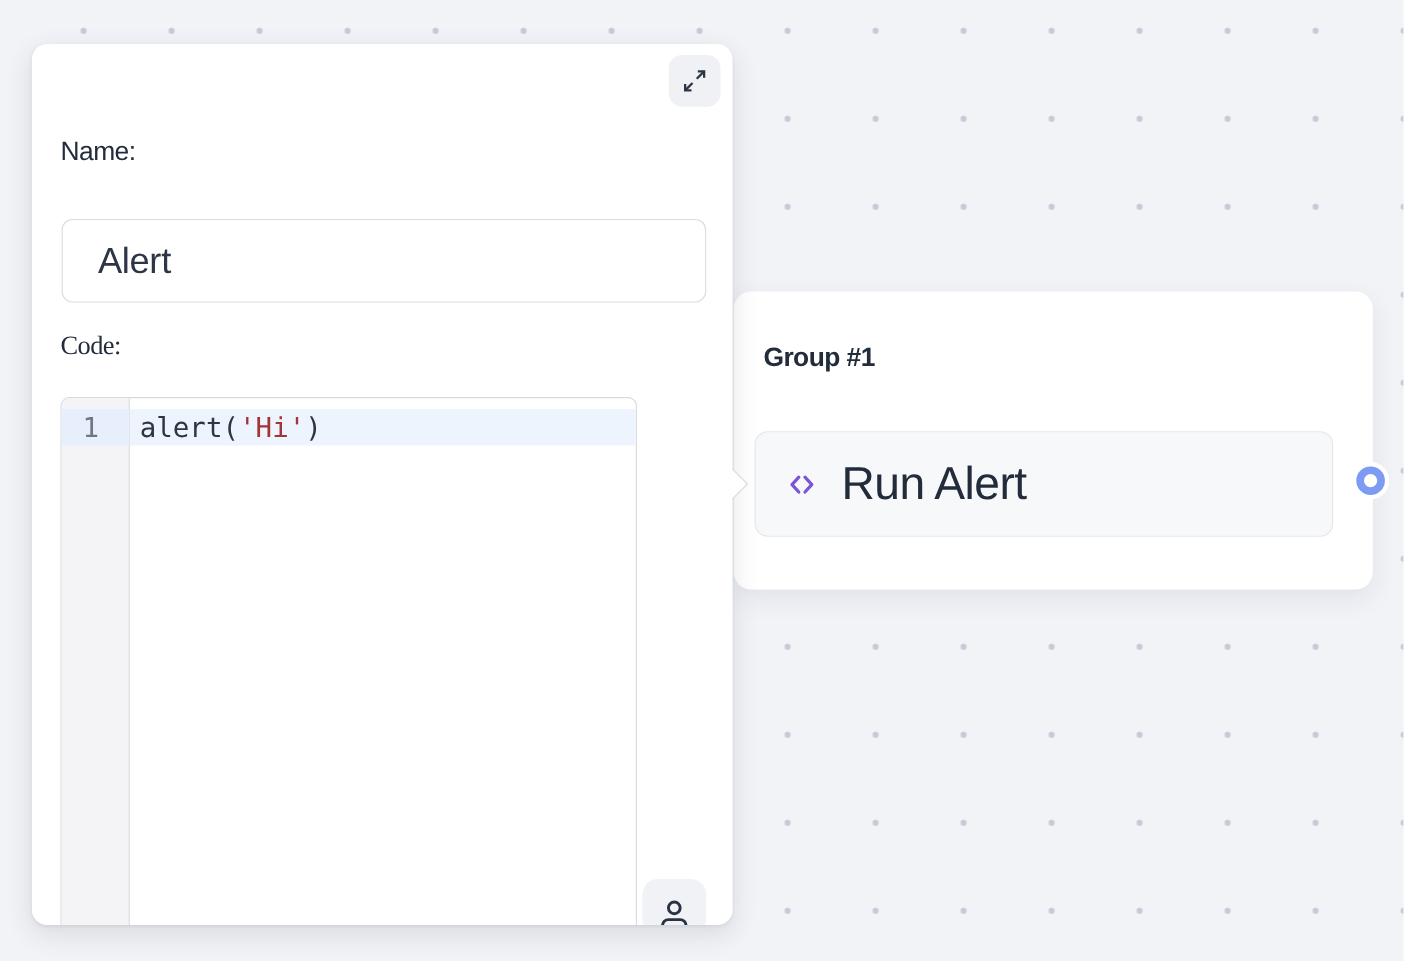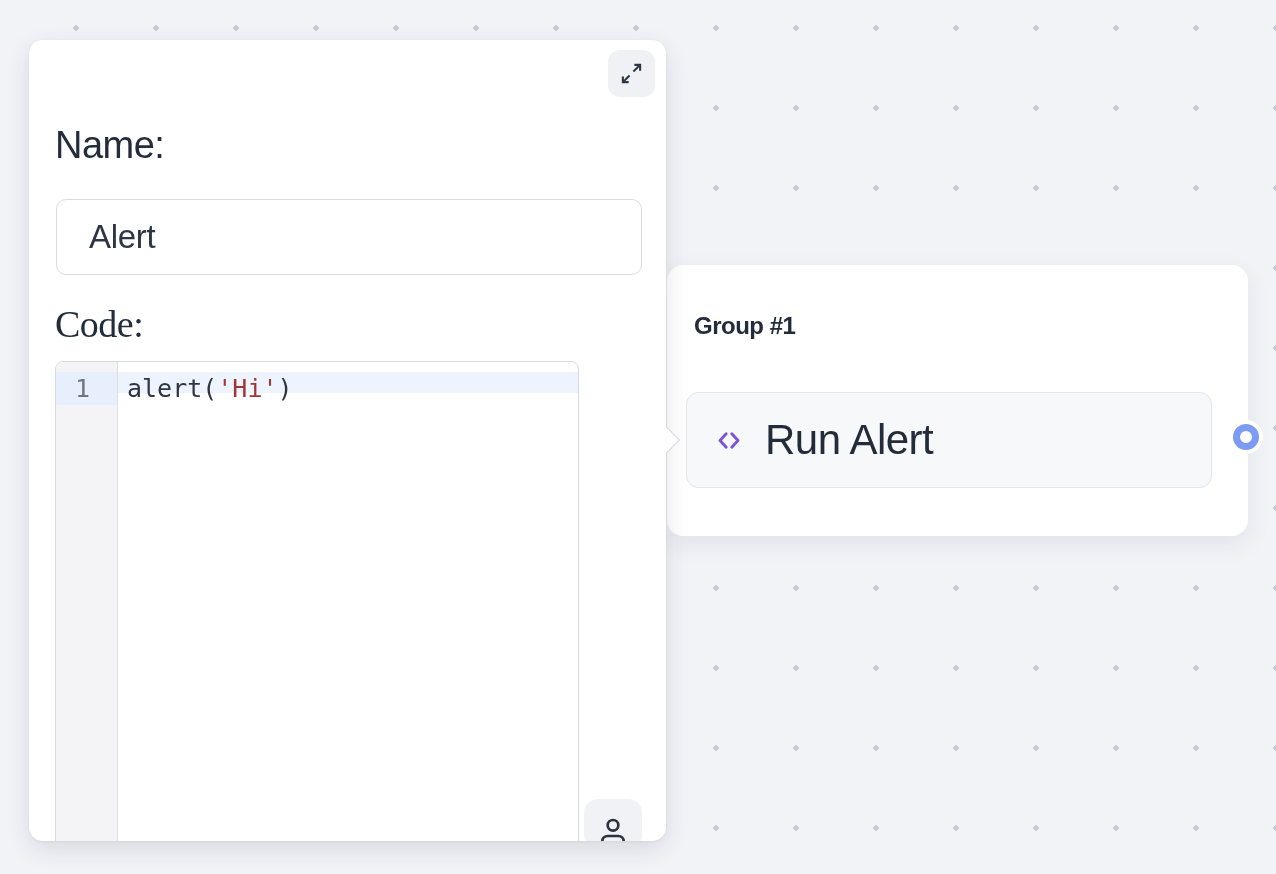--- a/index.html
+++ b/index.html
@@ -36,21 +36,21 @@
     border-radius: 12px;
     background: #f0f1f4;
     border: none;
     display: flex; align-items: center; justify-content: center;
     cursor: pointer;
   }
 
   .field-label {
     position: absolute;
     left: 26px;
-    font-size: 38px;
+    font-size: 24px;
     letter-spacing: -0.5px;
     color: #222c3a;
   }
   .label-name { top: 84px; }
   .label-code { top: 262px; font-family: Liberation Serif, serif; }
 
   .name-input {
     position: absolute;
     left: 27px; top: 159px;
     width: 586px; height: 76px;
@@ -91,21 +91,21 @@
     padding-right: 27px;
     color: #6f7680;
   }
   .gutter-row.active { background: #e6effb; }
   .code-area {
     flex: 1;
     padding-top: 10px;
     cursor: text;
   }
   .code-line {
-    height: 21px; line-height: 33px;
+    height: 33px; line-height: 33px;
     padding-left: 9px;
     white-space: pre;
     color: #2f3542;
   }
   .code-line.active { background: #edf4fd; }
   .tok-str { color: #a23535; }
 
   .user-btn {
     position: absolute;
     left: 555px; top: 759px;

